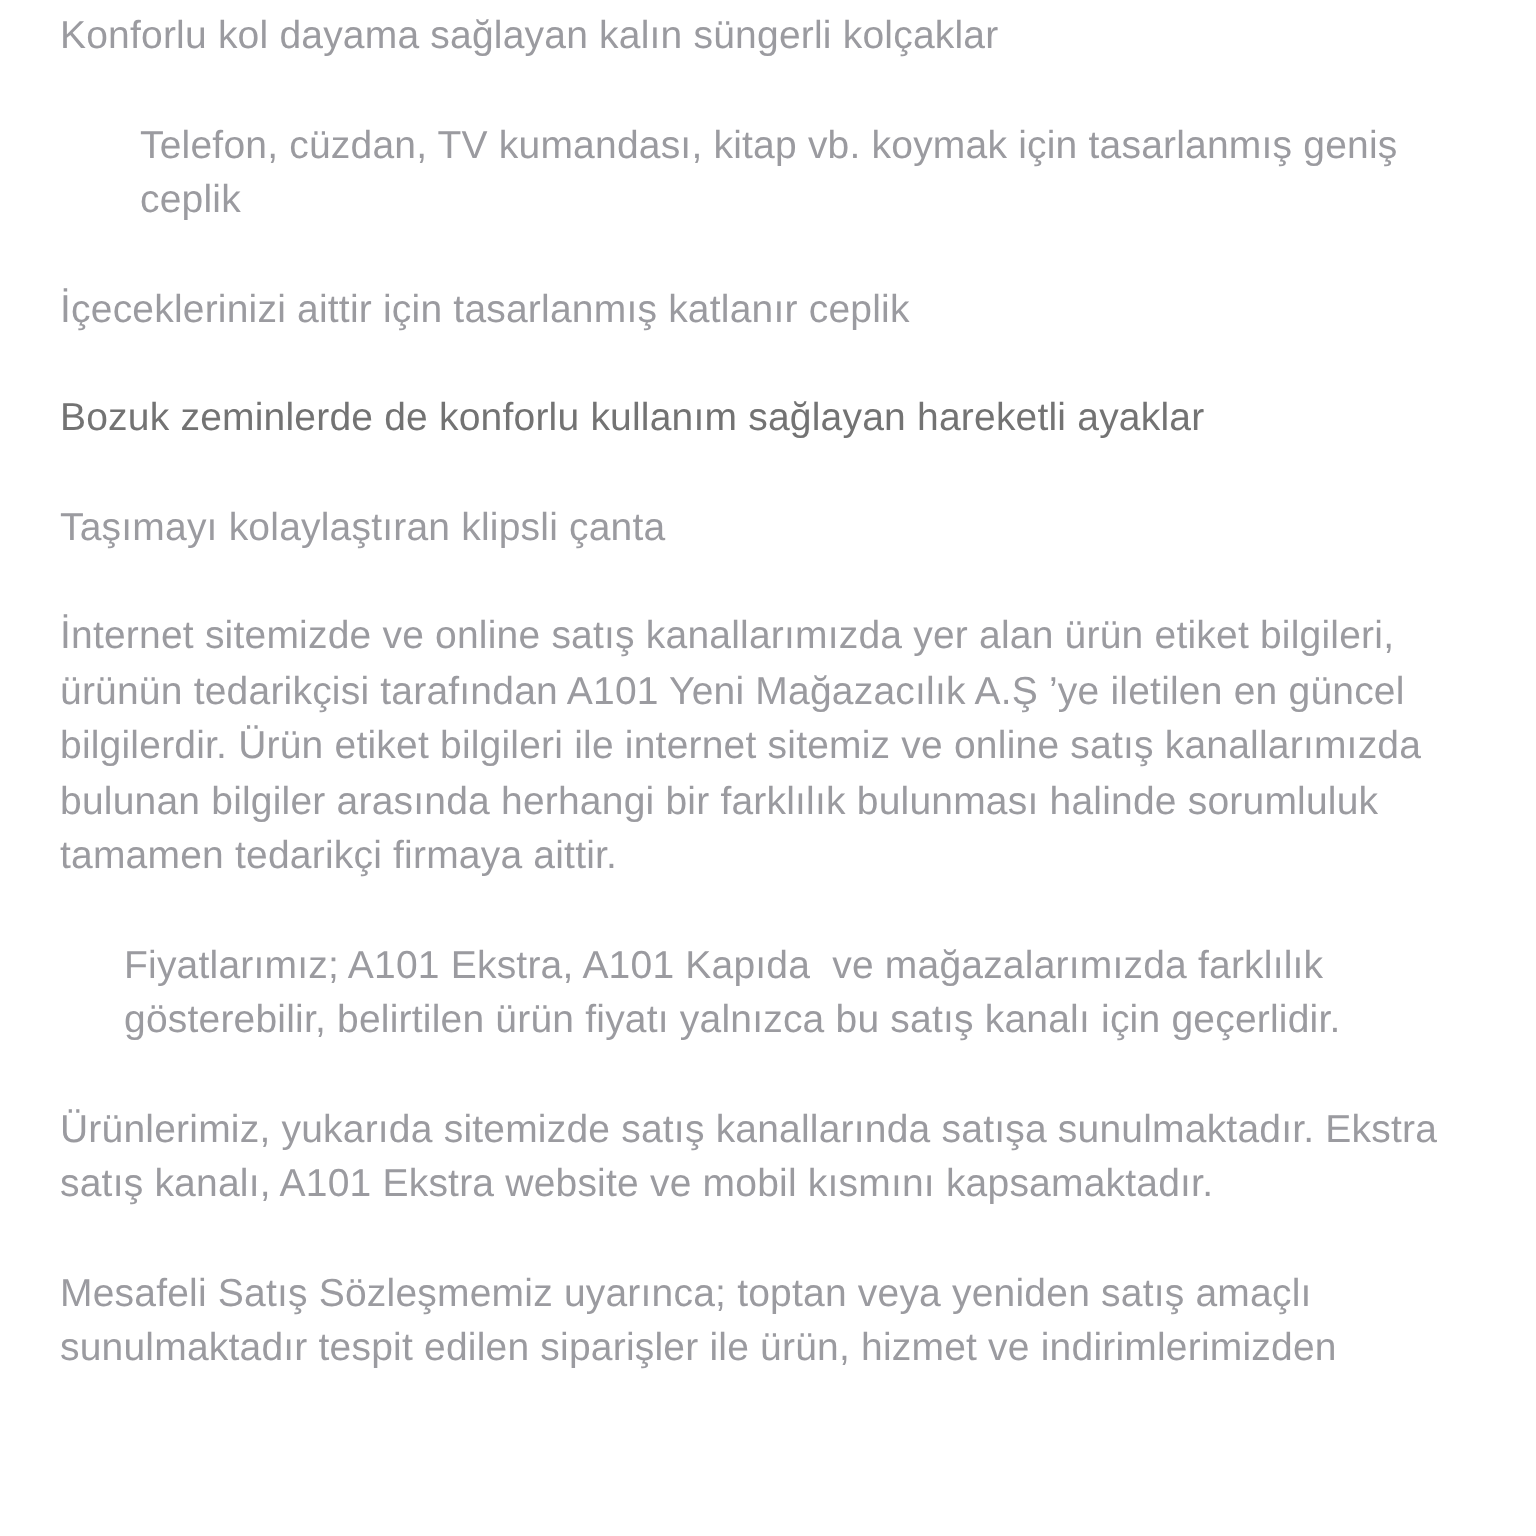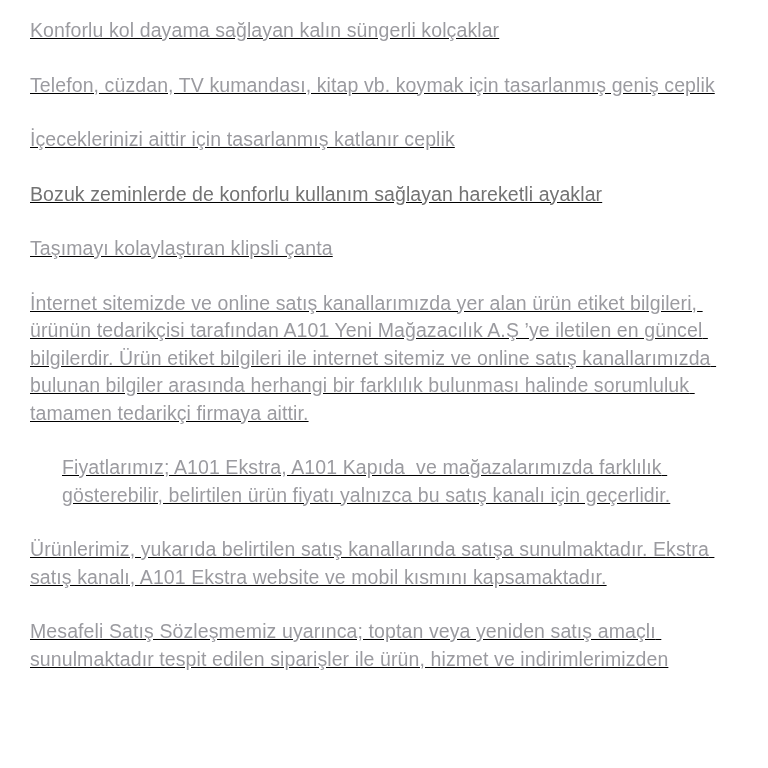--- a/index.html
+++ b/index.html
@@ -12,23 +12,22 @@
     width: 768px;
     height: 768px;
     overflow: hidden;
     font-family: "Liberation Sans", "DejaVu Sans", sans-serif;
   }
   .page {
     box-sizing: border-box;
     width: 768px;
     height: 768px;
     background: #ffffff;
-    padding: 17px 28px 0 30px;
+    padding: 5px 28px 0 30px;
     overflow: hidden;
-    text-decoration: underline;
   }
   .desc-block {
     display: block;
   }
   .para {
     margin: 0 0 27px 0;
     color: #9b9ba0;
     font-size: 19.5px;
     line-height: 27.5px;
     letter-spacing: 0.1px;
@@ -40,20 +39,21 @@
   }
   .para:last-child {
     margin-bottom: 0;
   }
   
   .para.wide {
     max-width: 712px;
   }
   .para.narrow {
     max-width: 700px;
+    margin-left: 40px;
   }
 </style>
 </head>
 <body>
 
 <div class="page" style="background: rgb(255, 255, 255);">
   <div class="desc-block">
 
     <p class="para" style="color: rgb(155, 155, 160);">Konforlu kol dayama sağlayan kalın süngerli kolçaklar</p>
 
@@ -63,18 +63,18 @@
 
     <p class="para" style="color: #737373;">Bozuk zeminlerde de konforlu kullanım sağlayan hareketli ayaklar</p>
 
 
     <p class="para" style="color: rgb(155, 155, 160);">Taşımayı kolaylaştıran klipsli çanta</p>
 
     <p class="para wide" style="color: rgb(155, 155, 160);">İnternet sitemizde ve online satış kanallarımızda yer alan ürün etiket bilgileri, ürünün tedarikçisi tarafından A101 Yeni Mağazacılık A.Ş ’ye iletilen en güncel bilgilerdir. Ürün etiket bilgileri ile internet sitemiz ve online satış kanallarımızda bulunan bilgiler arasında herhangi bir farklılık bulunması halinde sorumluluk tamamen tedarikçi firmaya aittir.</p>
 
     <p class="para wide" style="color: rgb(155, 155, 160); margin-left: 32px;">Fiyatlarımız; A101 Ekstra, A101 Kapıda  ve mağazalarımızda farklılık gösterebilir, belirtilen ürün fiyatı yalnızca bu satış kanalı için geçerlidir.</p>
 
-    <p class="para wide" style="color: rgb(155, 155, 160);">Ürünlerimiz, yukarıda belirtilen satış kanallarında satışa sunulmaktadır. Ekstra satış kanalı, A101 Ekstra website ve mobil kısmını kapsamaktadır.</p>
+    <p class="para wide" style="color: rgb(155, 155, 160);">Ürünlerimiz, yukarıda sitemizde satış kanallarında satışa sunulmaktadır. Ekstra satış kanalı, A101 Ekstra website ve mobil kısmını kapsamaktadır.</p>
 
     <p class="para wide" style="color: rgb(155, 155, 160);">Mesafeli Satış Sözleşmemiz uyarınca; toptan veya yeniden satış amaçlı sunulmaktadır tespit edilen siparişler ile ürün, hizmet ve indirimlerimizden</p>
 
   </div>
 </div>
 
 </body></html>

